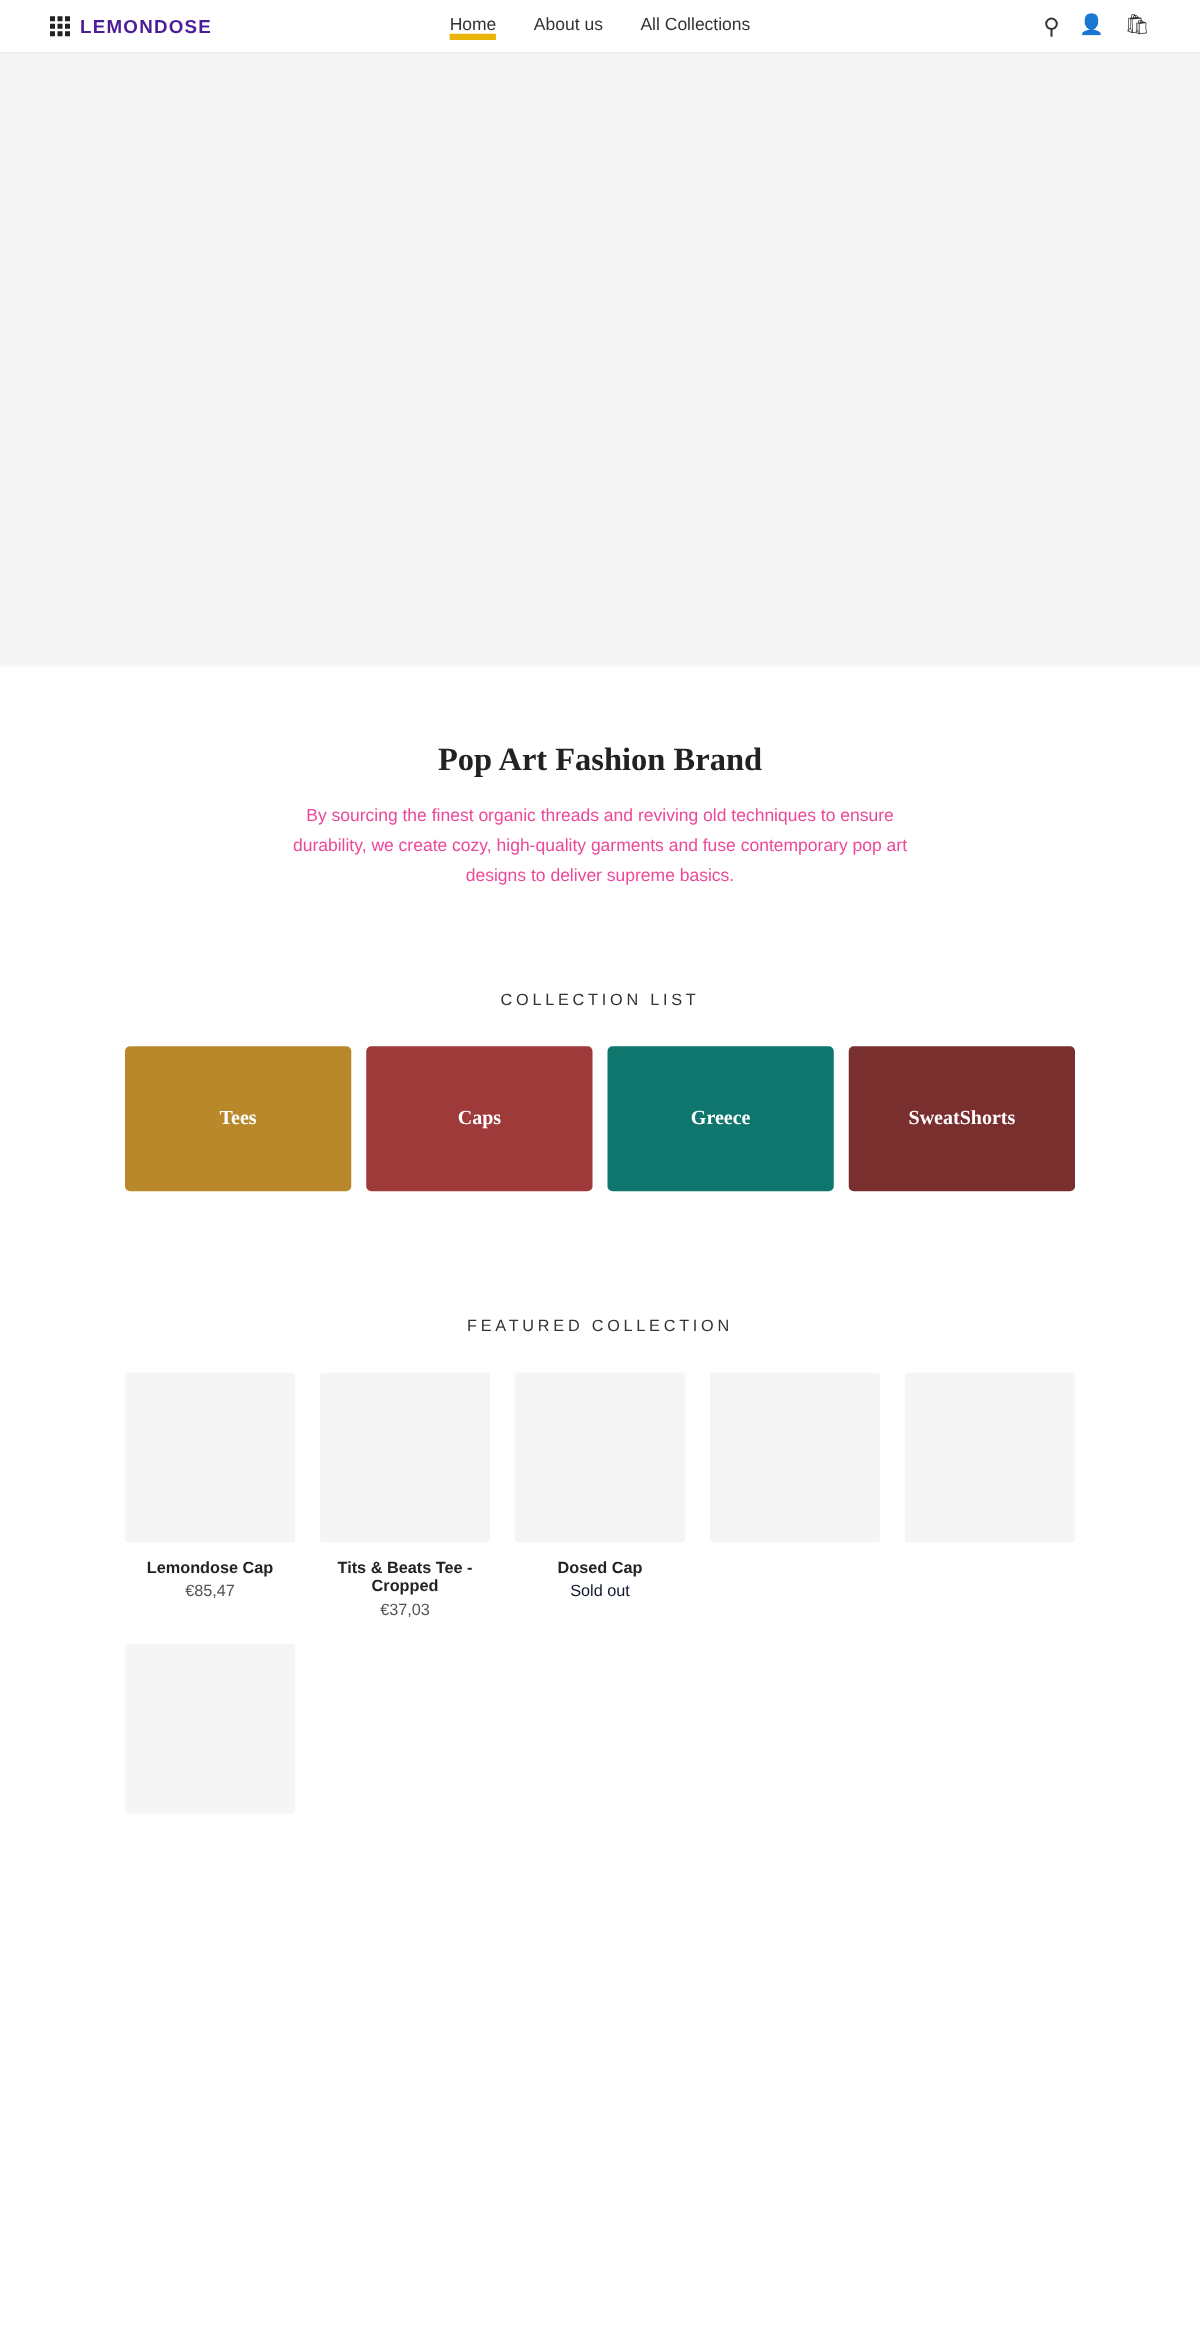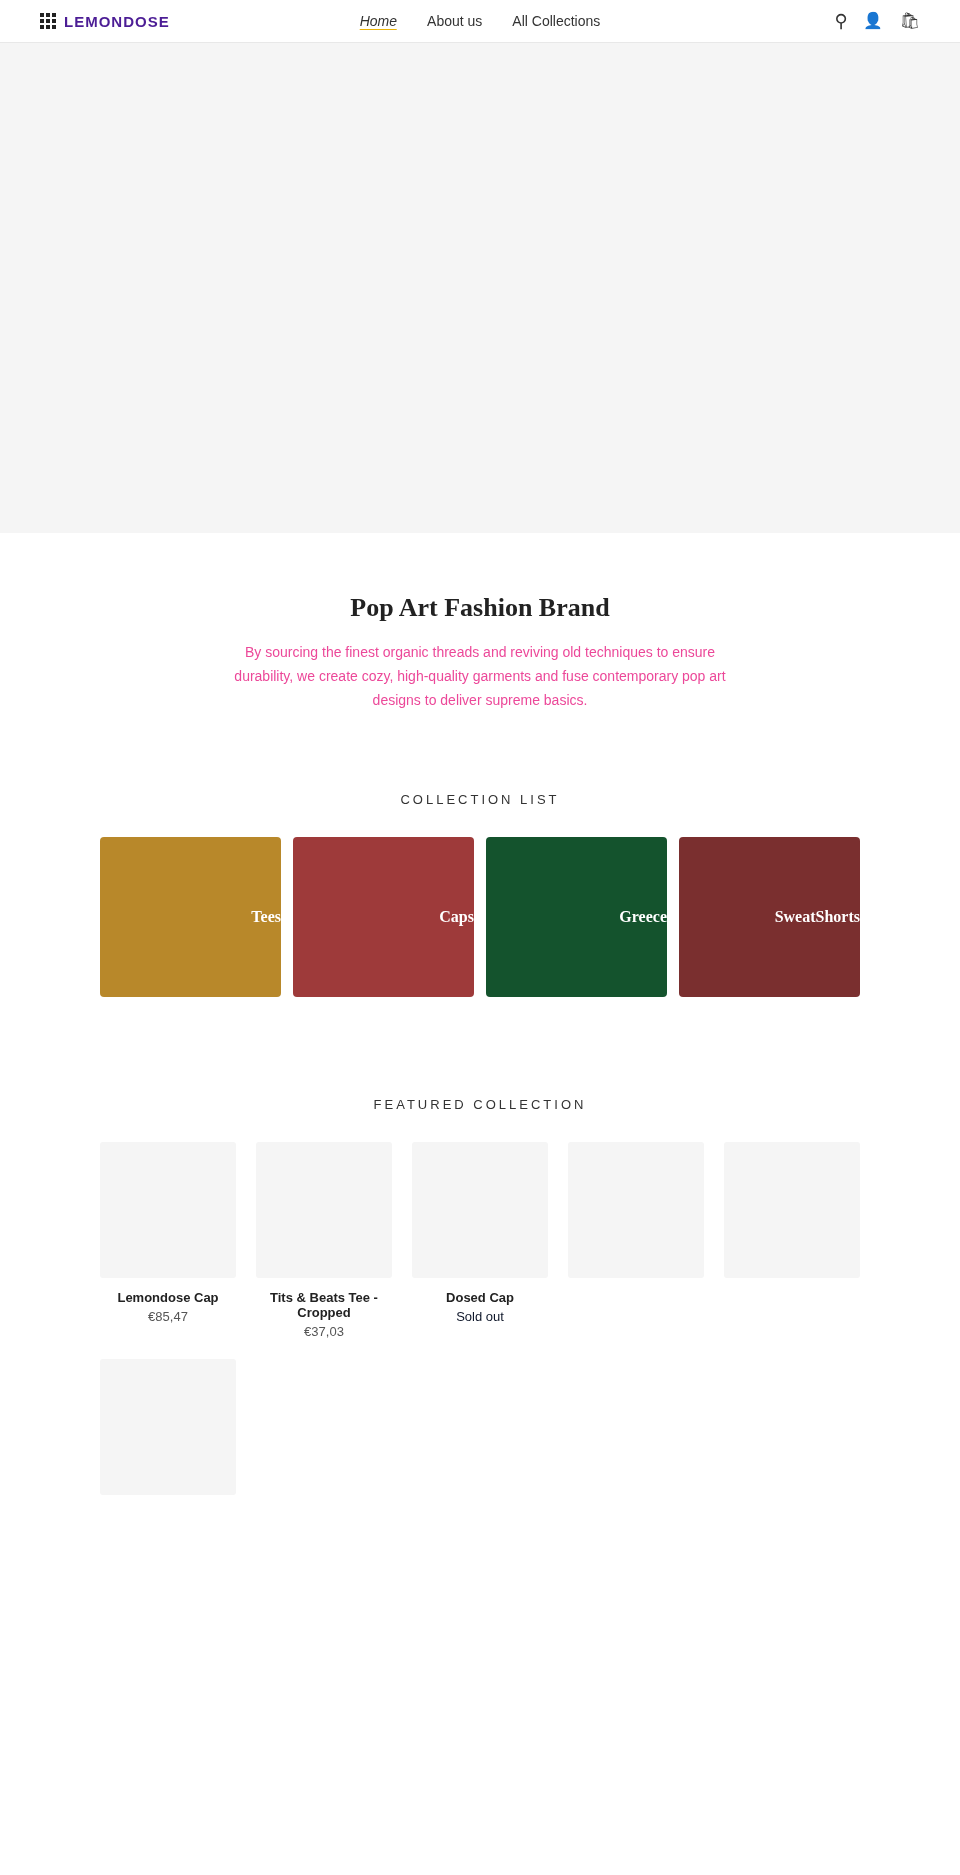--- a/index.html
+++ b/index.html
@@ -45,22 +45,21 @@
       left: 50%;
       transform: translateX(-50%);
     }
     nav a {
       text-decoration: none;
       font-size: 14px;
       color: #333;
       cursor: pointer;
     }
     nav a.active {
-      border-bottom: 1px solid #eab308;
-      font-style: italic;
+      border-bottom: 5px solid #eab308;
     }
     .header-icons {
       display: flex;
       align-items: center;
       gap: 16px;
     }
     .header-icon {
       cursor: pointer;
       color: #333;
       font-size: 18px;
@@ -110,24 +109,24 @@
     }
     .collection-grid {
       display: grid;
       grid-template-columns: repeat(4, 1fr);
       gap: 12px;
       max-width: 760px;
       margin: 0 auto;
     }
     .collection-card {
       border-radius: 4px;
-      height: 160px;
-      display: flex;
-      align-items: center;
-      justify-content: flex-end;
+      height: 116px;
+      display: flex;
+      align-items: center;
+      justify-content: center;
       cursor: pointer;
       position: relative;
       overflow: hidden;
     }
     .collection-card-label {
       color: #fff;
       font-size: 16px;
       font-weight: 600;
       font-family: Georgia, serif;
       text-align: center;
@@ -205,21 +204,21 @@
 
 <div class="section">
   <h3 class="section-title">COLLECTION LIST</h3>
   <div class="collection-grid">
     <div class="collection-card" style="background-color: #b8882a;">
       <span class="collection-card-label">Tees</span>
     </div>
     <div class="collection-card" style="background-color: #9e3a3a;">
       <span class="collection-card-label">Caps</span>
     </div>
-    <div class="collection-card" style="background-color: #14532d;">
+    <div class="collection-card" style="background-color: #0f766e;">
       <span class="collection-card-label">Greece</span>
     </div>
     <div class="collection-card" style="background-color: #7a2f2f;">
       <span class="collection-card-label">SweatShorts</span>
     </div>
   </div>
 </div>
 
 <div class="section">
   <h3 class="section-title">FEATURED COLLECTION</h3>

